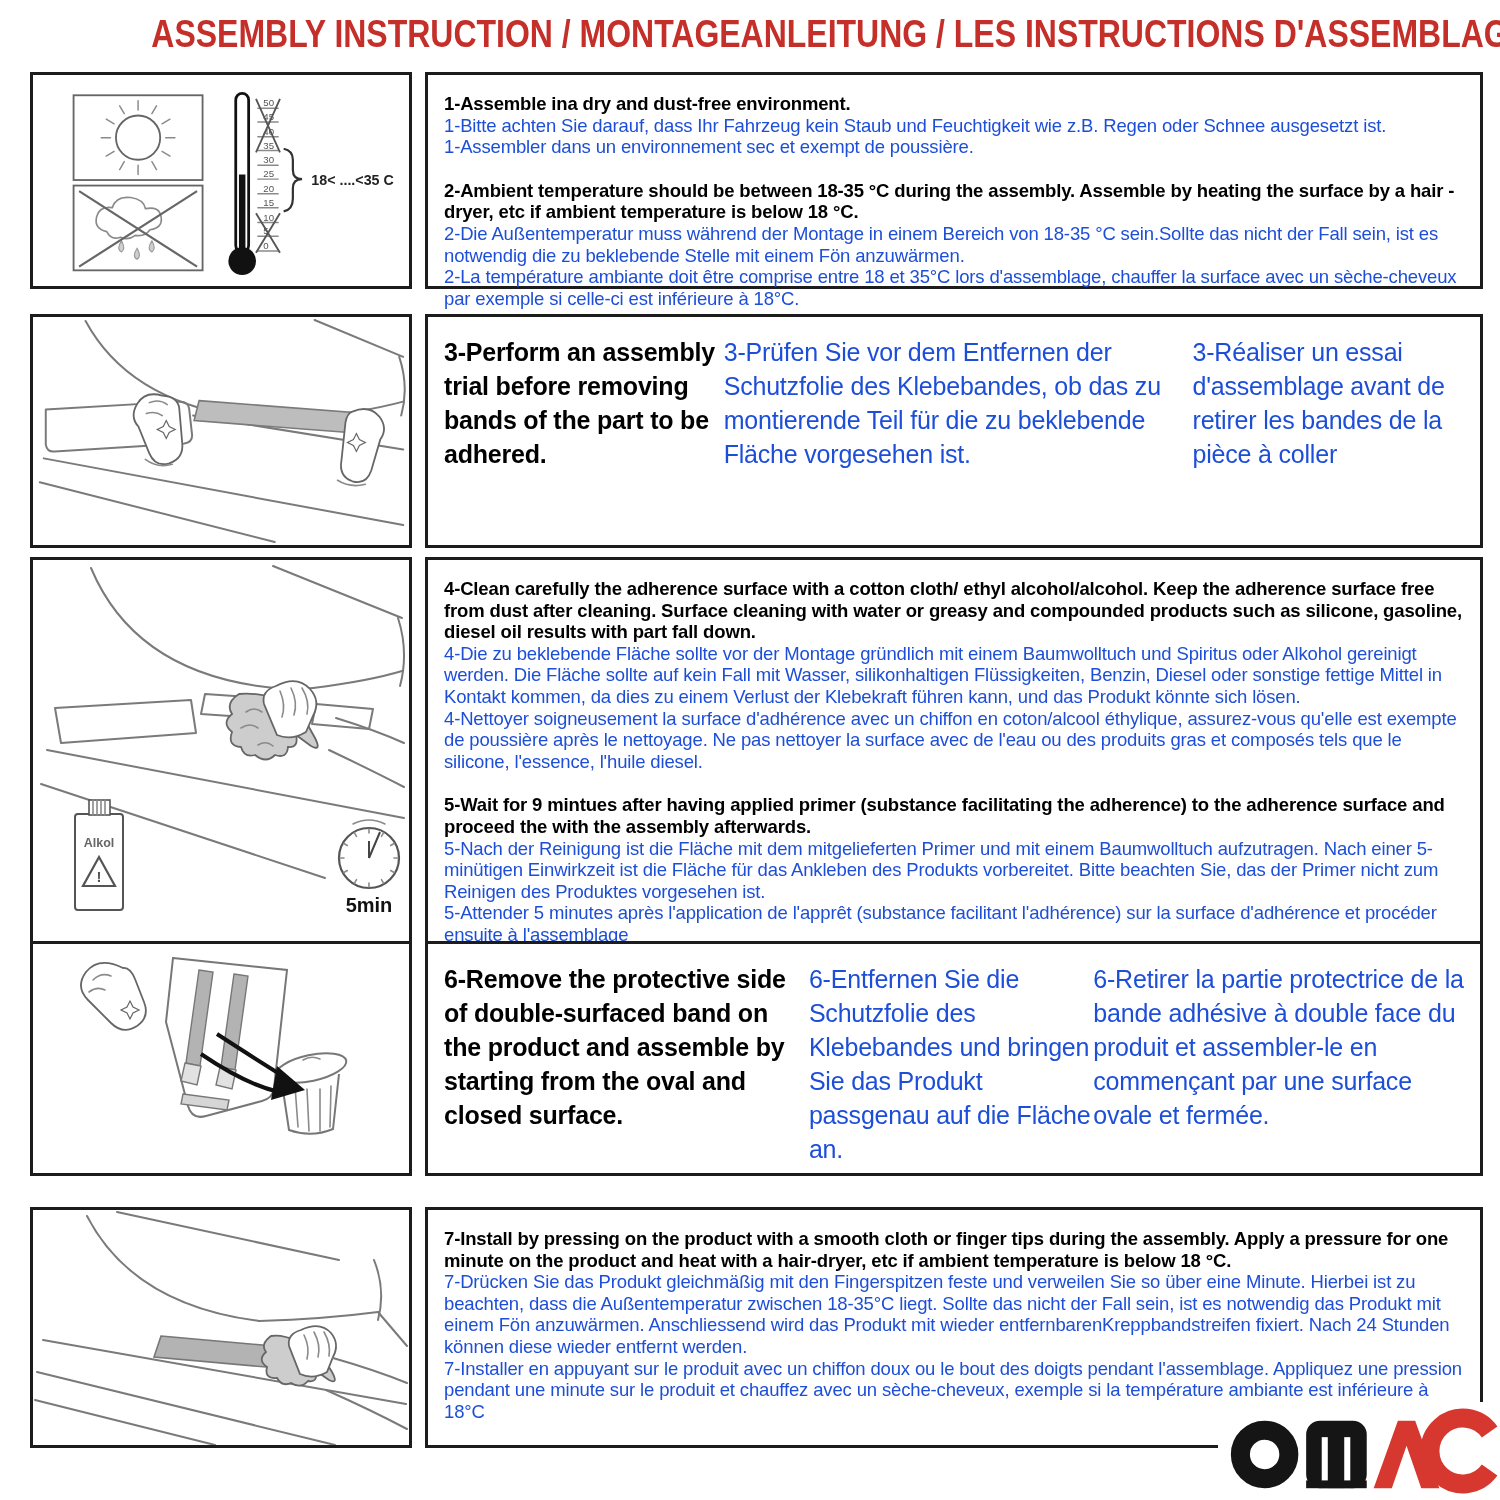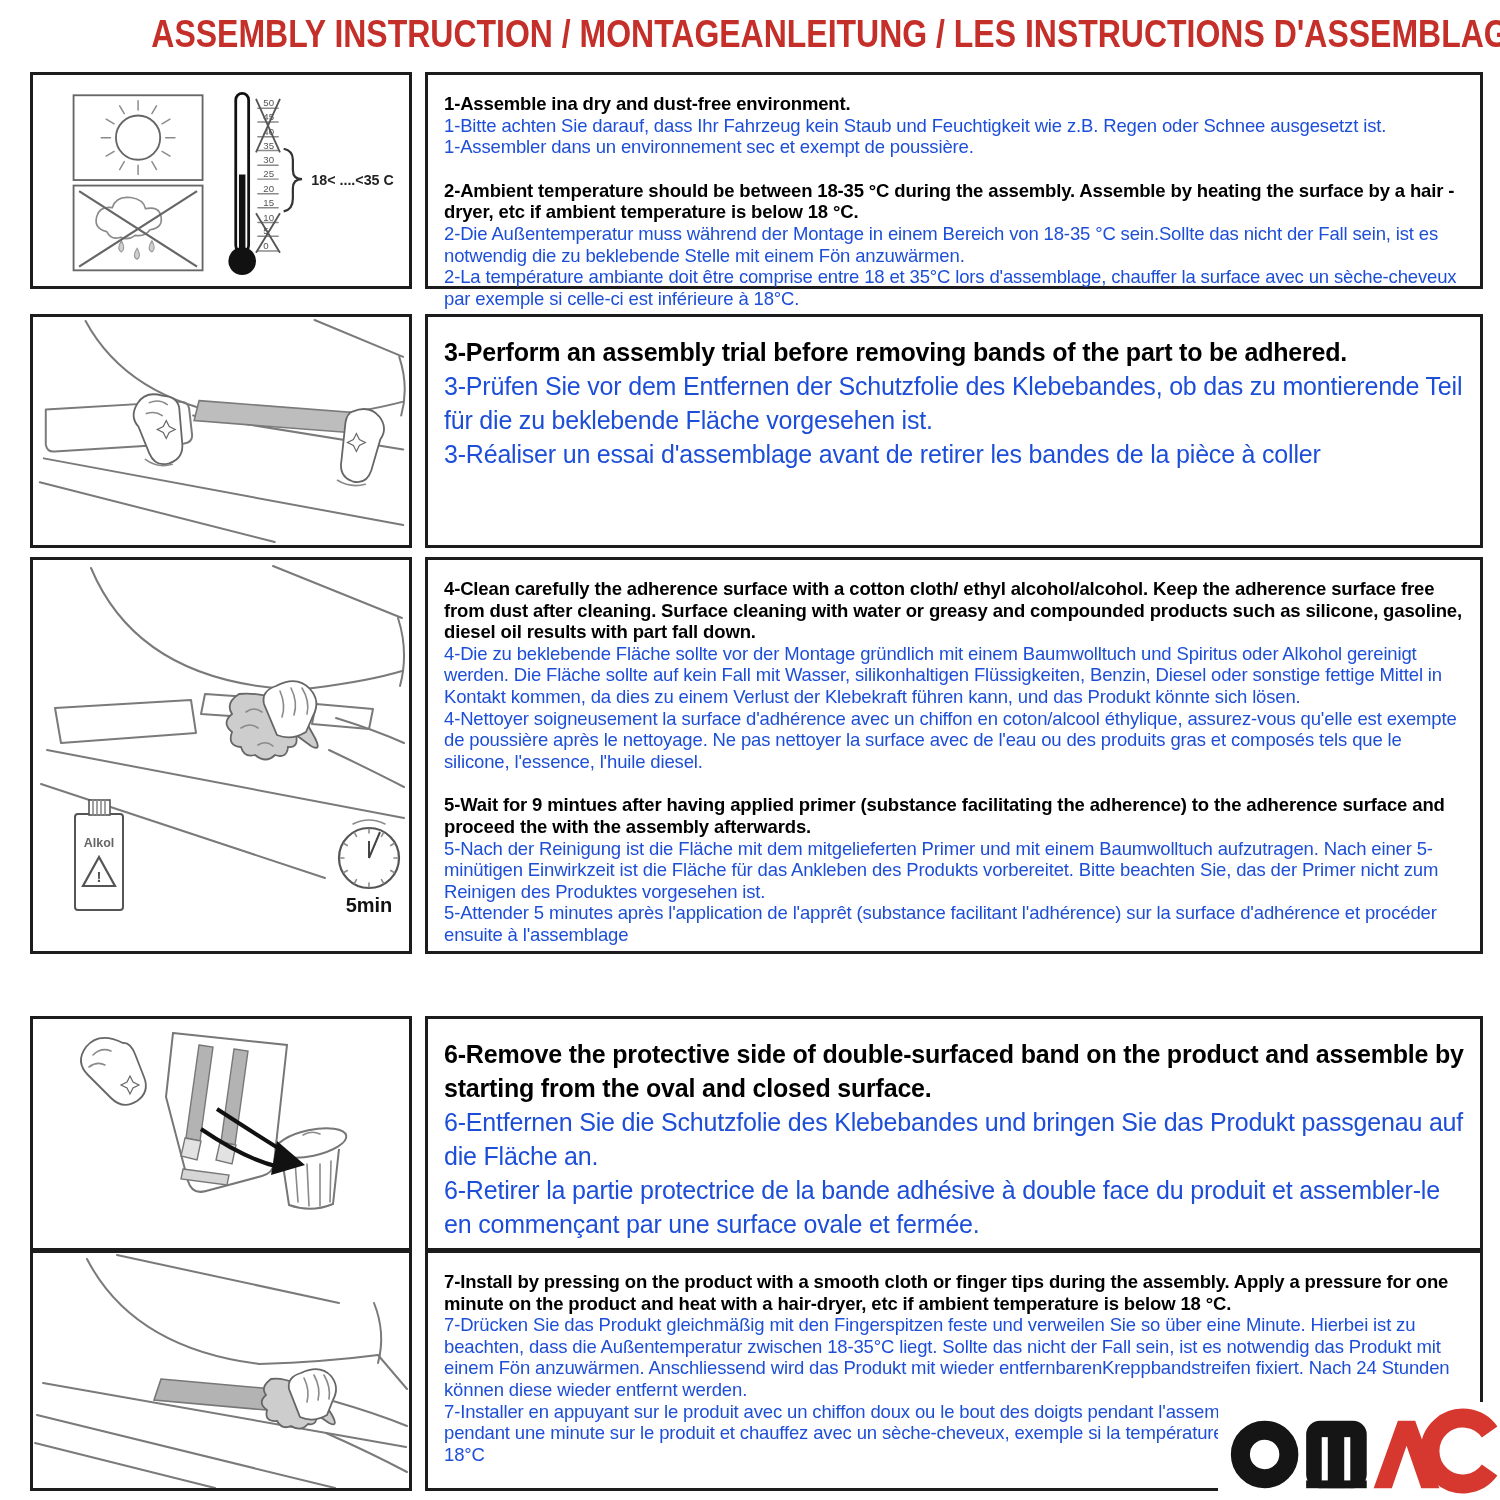--- a/index.html
+++ b/index.html
@@ -7,27 +7,27 @@
         font-family:"Liberation Sans",sans-serif;overflow:hidden;color:#111;}
   .title{position:absolute;top:12px;left:0;width:1500px;text-align:center;
          font-weight:800;font-size:39px;white-space:nowrap;color:#c52f2a;}
   .title-inner{display:inline-block;transform:scaleX(0.82);transform-origin:center;}
   .box{position:absolute;border:3px solid #1c1c1c;background:#fff;box-sizing:border-box;}
   .ill{left:30px;width:382px;}
   .txt{left:425px;width:1058px;padding:18px 16px;}
   .r1{top:72px;height:217px;}
   .r2{top:314px;height:234px;}
   .r3{top:557px;height:397px;}
-  .r4{top:1016px;height:235px;}
-  .r5{top:1207px;height:241px;margin-top:43px;}
+  .r4{top:941px;height:235px;}
+  .r5{top:1207px;height:241px;}
   .small p{margin:0;font-size:18.5px;line-height:21.6px;letter-spacing:-0.15px;color:#1d4ed8;}
   .big p{margin:0;font-size:25px;line-height:34px;letter-spacing:-0.2px;color:#1d4ed8;}
   p.bold{font-weight:700;color:#000;}
   p.gap{margin-top:22px;}
-  .center{display:flex;flex-direction:column;justify-content:flex-start;}
+  .center{display:flex;flex-direction:row;justify-content:flex-end;}
   .ill svg{display:block;width:100%;height:100%;}
   svg text{font-family:"Liberation Sans",sans-serif;}
   .line{stroke:#7a7a7a;stroke-width:2;fill:none;stroke-linecap:round;stroke-linejoin:round;}
   .thin{stroke:#8a8a8a;stroke-width:1.6;fill:none;stroke-linecap:round;}
   .logo{position:absolute;left:1218px;top:1402px;width:282px;height:98px;background:#fff;
         display:flex;align-items:center;justify-content:flex-end;}
 </style>
 </head>
 <body>
 

